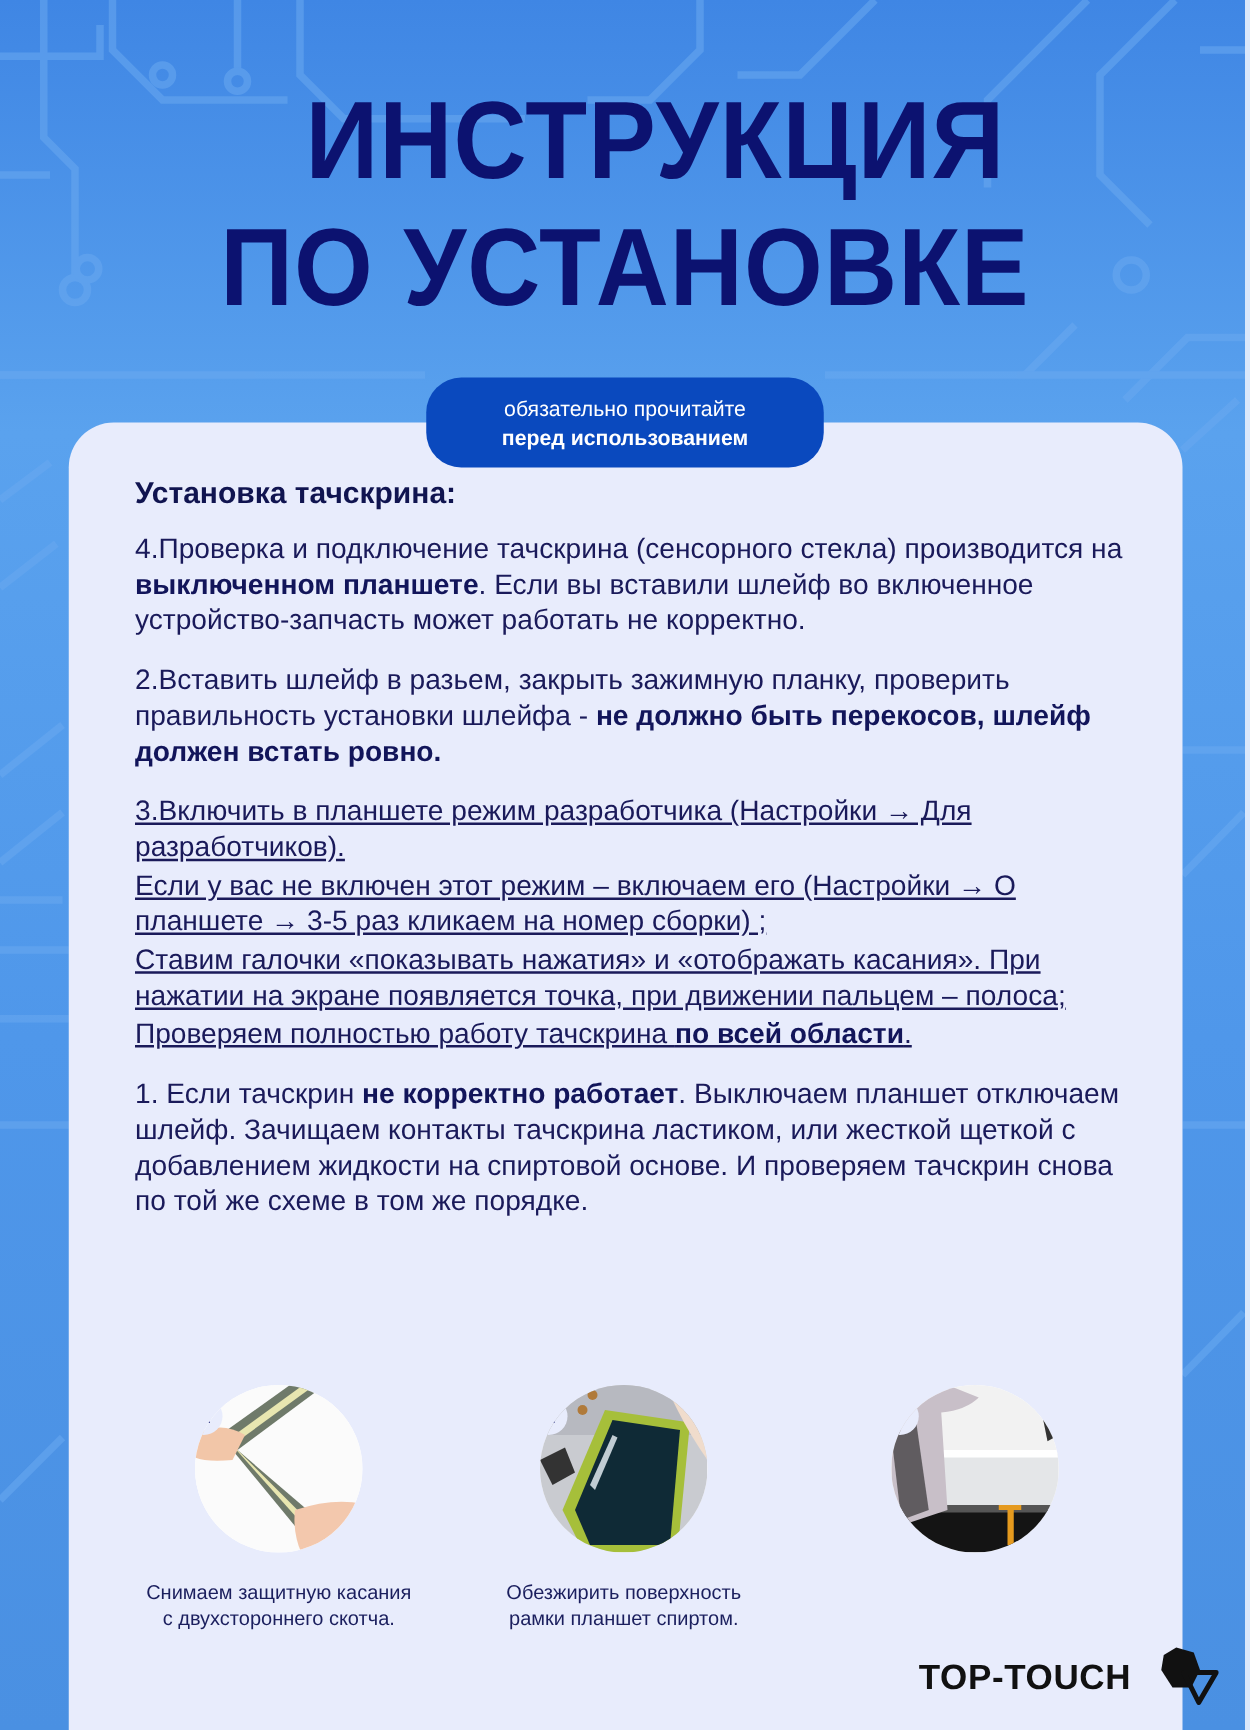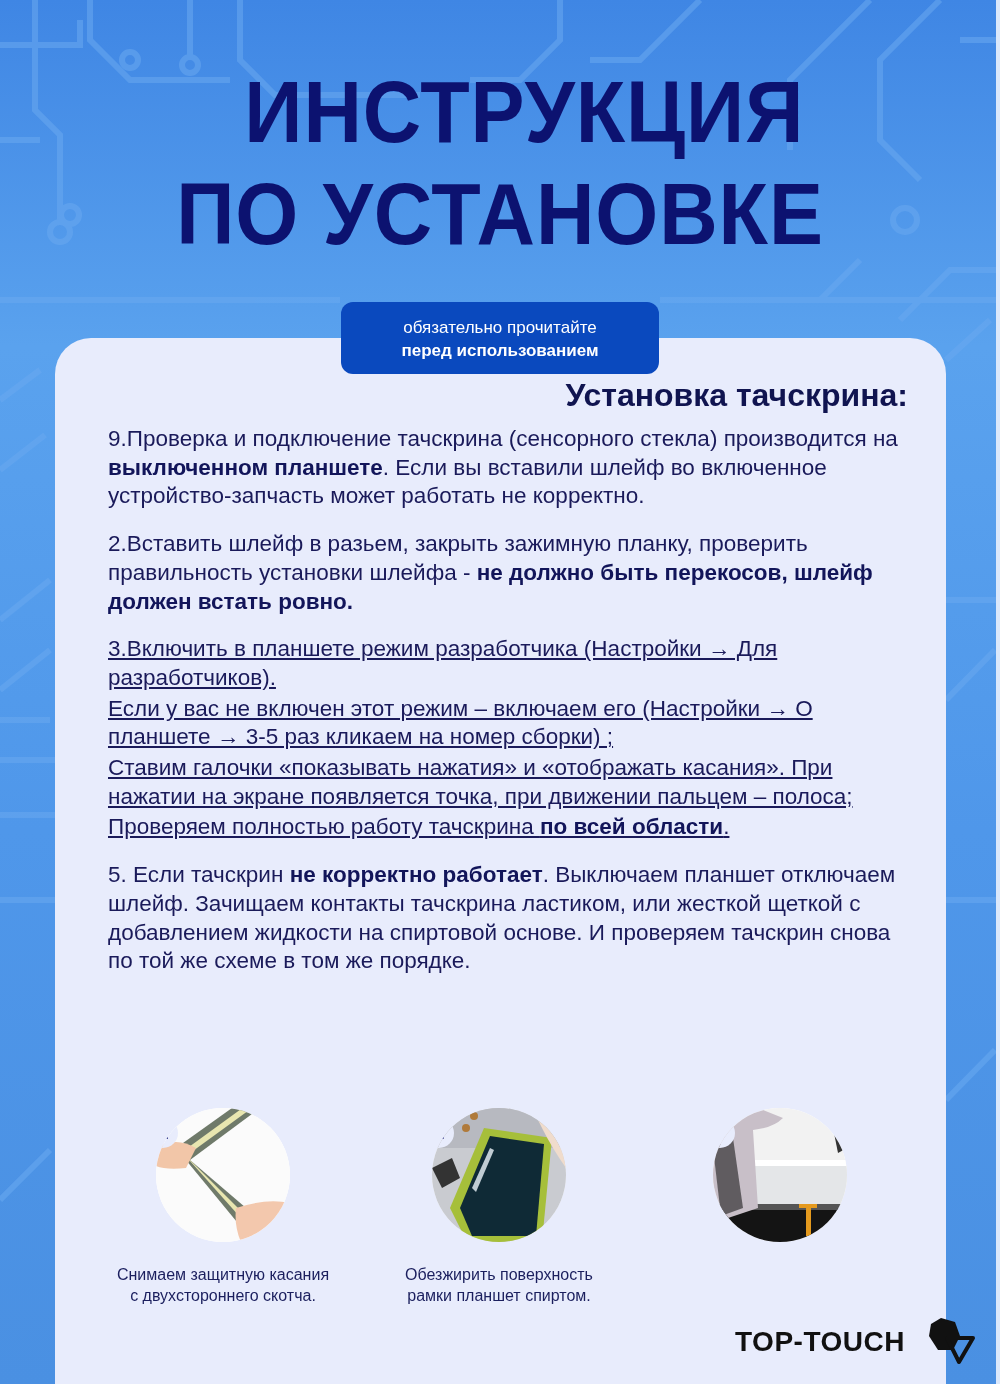--- a/index.html
+++ b/index.html
@@ -20,30 +20,30 @@
   .title span { display: inline-block; transform: scaleX(0.92); transform-origin: center; }
   .title-1 { top: 68px; padding-left: 48px; }
   .title-2 { top: 170px; }
 
   .card {
     position: absolute; left: 55px; top: 338px; width: 891px; height: 1060px;
     background: #e8ecfc; border-radius: 36px 36px 0 0;
   }
   .pill {
     position: absolute; left: 341px; top: 302px; width: 318px; height: 72px;
-    background: #0a49be; border-radius: 12px; color: #ffffff; text-align: center;
+    background: #0a49be; border-radius: 28px; color: #ffffff; text-align: center;
     padding-top: 14px; font-size: 17px; line-height: 23px;
   }
   .pill .b { font-weight: 700; }
 
   .content {
     position: absolute; left: 108px; top: 380px; width: 800px; color: #1a1a5a;
     font-size: 22.5px; line-height: 28.7px;
   }
-  .content h2 { font-size: 32px; font-weight: 700; color: #101450; margin-bottom: 15px; line-height: 30px; text-align: right; }
+  .content h2 { font-size: 24px; font-weight: 700; color: #101450; margin-bottom: 15px; line-height: 30px; }
   .content p { margin-bottom: 19px; }
   .content p.tight { margin-bottom: 2px; text-decoration: underline; }
   .content b { font-weight: 700; color: #12155a; margin-top: 32px; }
 
   .step { position: absolute; top: 1108px; width: 260px; text-align: center; }
   .step .photo {
     position: relative; width: 134px; height: 134px; border-radius: 50%;
     margin: 0 auto; overflow: hidden; background: #ffffff;
   }
   .step .num {
@@ -109,32 +109,32 @@
 <div class="card"></div>
 
 <div class="pill">
   <div>обязательно прочитайте</div>
   <div class="b">перед использованием</div>
 </div>
 
 <div class="content">
   <h2>Установка тачскрина:</h2>
 
-  <p><span>9.Проверка и подключение тачскрина (сенсорного стекла) производится на </span><b>выключенном планшете</b><span>. Если вы вставили шлейф во включенное устройство-запчасть может работать не корректно.</span></p>
+  <p><span>4.Проверка и подключение тачскрина (сенсорного стекла) производится на </span><b>выключенном планшете</b><span>. Если вы вставили шлейф во включенное устройство-запчасть может работать не корректно.</span></p>
 
   <p><span>2.Вставить шлейф в разьем, закрыть зажимную планку, проверить правильность установки шлейфа - </span><b>не должно быть перекосов, шлейф должен встать ровно.</b></p>
 
   <div style="margin-bottom:19px;">
     <p class="tight">3.Включить в планшете режим разработчика (Настройки → Для разработчиков).</p>
     <p class="tight">Если у вас не включен этот режим – включаем его (Настройки → О планшете → 3-5 раз кликаем на номер сборки) ;</p>
     <p class="tight">Ставим галочки «показывать нажатия» и «отображать касания». При нажатии на экране появляется точка, при движении пальцем – полоса;</p>
     <p class="tight"><span>Проверяем полностью работу тачскрина </span><b>по всей области</b><span>.</span></p>
   </div>
 
-  <p><span>5. Если тачскрин </span><b>не корректно работает</b><span>. Выключаем планшет отключаем шлейф. Зачищаем контакты тачскрина ластиком, или жесткой щеткой с добавлением жидкости на спиртовой основе. И проверяем тачскрин снова по той же схеме в том же порядке.</span></p>
+  <p><span>1. Если тачскрин </span><b>не корректно работает</b><span>. Выключаем планшет отключаем шлейф. Зачищаем контакты тачскрина ластиком, или жесткой щеткой с добавлением жидкости на спиртовой основе. И проверяем тачскрин снова по той же схеме в том же порядке.</span></p>
 </div>
 
 <div class="step step-1">
   <div class="photo">
     <svg width="134" height="134" viewBox="0 0 134 134">
       <rect width="134" height="134" fill="#fbfbfb"></rect>
       <path d="M20 40 L90 -10 L104 0 L34 52 Z" fill="#6f7a6a"></path>
       <path d="M20 40 L90 125 L104 112 L34 52 Z" fill="#6f7a6a"></path>
       <path d="M26 44 L92 -4 L96 0 L30 48 Z" fill="#e8e6b0"></path>
       <path d="M26 44 L92 118 L96 114 L30 48 Z" fill="#e8e6b0"></path>

